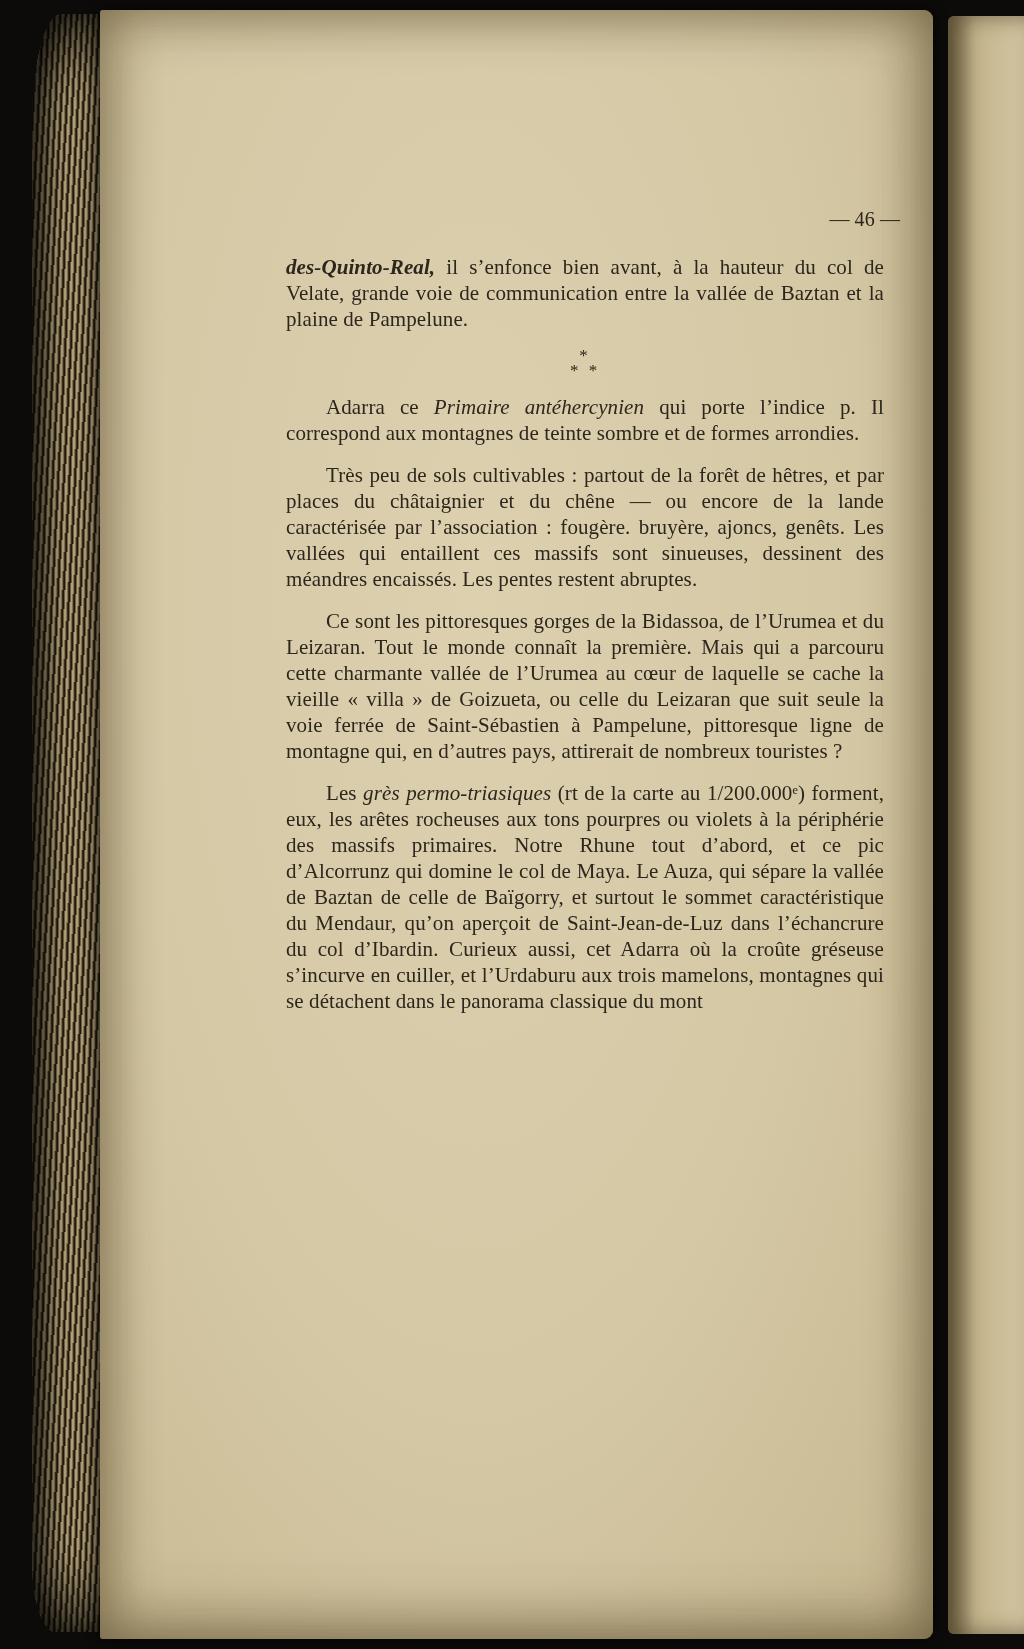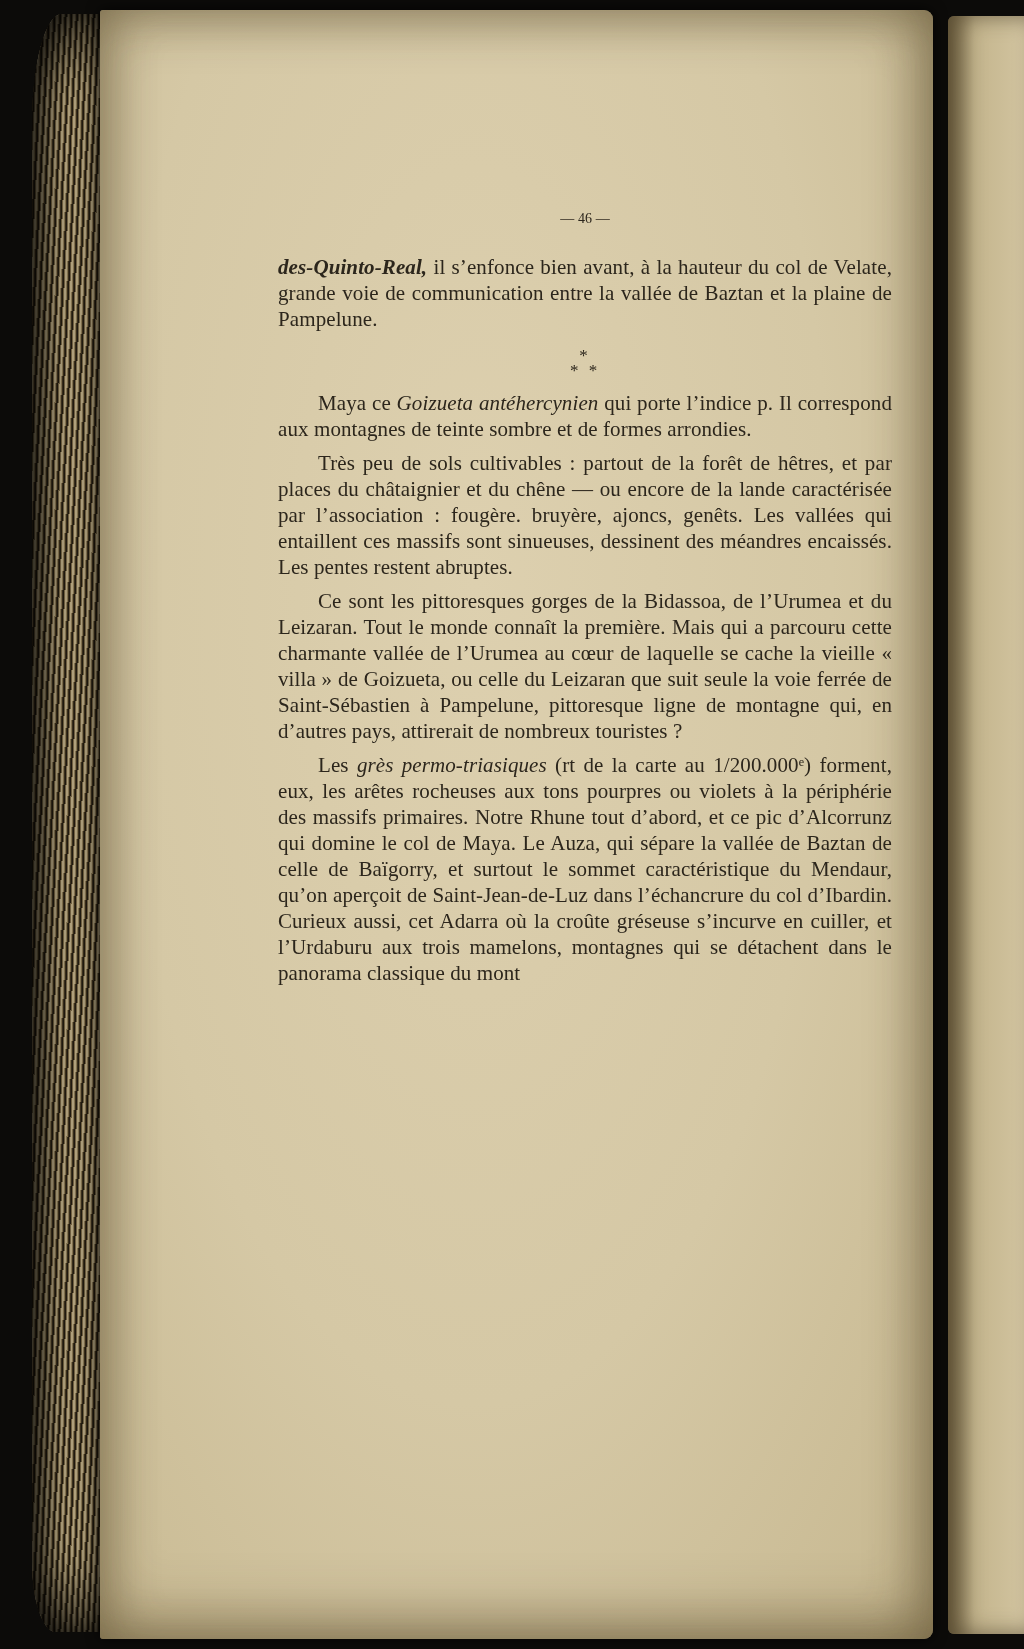--- a/index.html
+++ b/index.html
@@ -67,26 +67,26 @@
     position: absolute;
     left: 170px;
     top: 196px;
     width: 630px;
     color: #2c261c;
     font-size: 21px;
     line-height: 26px;
     letter-spacing: 0.1px;
   }
   .page-number {
-    text-align: center;
+    text-align: right;
     margin-bottom: 22px;
-    font-size: 14px;
+    font-size: 20px;
   }
   .para {
-    margin: 8px;
+    margin: 16px;
     text-align: justify;
     text-indent: 40px;
   }
   .para.no-indent {
     text-indent: 0;
   }
   .seg-bi {
     font-style: italic;
     font-weight: bold;
   }
@@ -117,21 +117,21 @@
       <div class="page-number">— 46 —</div>
 
       <p class="para no-indent"><span class="seg-bi">des-Quinto-Real,</span><span> il s’enfonce bien avant, à la hauteur du col de Velate, grande voie de communication entre la vallée de Baztan et la plaine de Pampelune.</span></p>
 
       <div class="separator">
         <span>*</span>
         <span>* *</span>
       </div>
 
 
-      <p class="para"><span>Maya ce </span><span class="seg-it">Goizueta antéhercynien</span><span> qui porte l’indice p. Il correspond aux montagnes de teinte sombre et de formes arrondies.</span></p>
+      <p class="para"><span>Adarra ce </span><span class="seg-it">Primaire antéhercynien</span><span> qui porte l’indice p. Il correspond aux montagnes de teinte sombre et de formes arrondies.</span></p>
 
       <p class="para"><span>Très peu de sols cultivables : partout de la forêt de hêtres, et par places du châtaignier et du chêne — ou encore de la lande caractérisée par l’association : fougère. bruyère, ajoncs, genêts. Les vallées qui entaillent ces massifs sont sinueuses, dessinent des méandres encaissés. Les pentes restent abruptes.</span></p>
 
       <p class="para"><span>Ce sont les pittoresques gorges de la Bidassoa, de l’Urumea et du Leizaran. Tout le monde connaît la première. Mais qui a parcouru cette charmante vallée de l’Urumea au cœur de laquelle se cache la vieille « villa » de Goizueta, ou celle du Leizaran que suit seule la voie ferrée de Saint-Sébastien à Pampelune, pittoresque ligne de montagne qui, en d’autres pays, attirerait de nombreux touristes ?</span></p>
 
       <p class="para"><span>Les </span><span class="seg-it">grès permo-triasiques</span><span> (rt de la carte au 1/200.000ᵉ) forment, eux, les arêtes rocheuses aux tons pourpres ou violets à la périphérie des massifs primaires. Notre Rhune tout d’abord, et ce pic d’Alcorrunz qui domine le col de Maya. Le Auza, qui sépare la vallée de Baztan de celle de Baïgorry, et surtout le sommet caractéristique du Mendaur, qu’on aperçoit de Saint-Jean-de-Luz dans l’échancrure du col d’Ibardin. Curieux aussi, cet Adarra où la croûte gréseuse s’incurve en cuiller, et l’Urdaburu aux trois mamelons, montagnes qui se détachent dans le panorama classique du mont</span></p>
 
     </div>
   </div>
 

